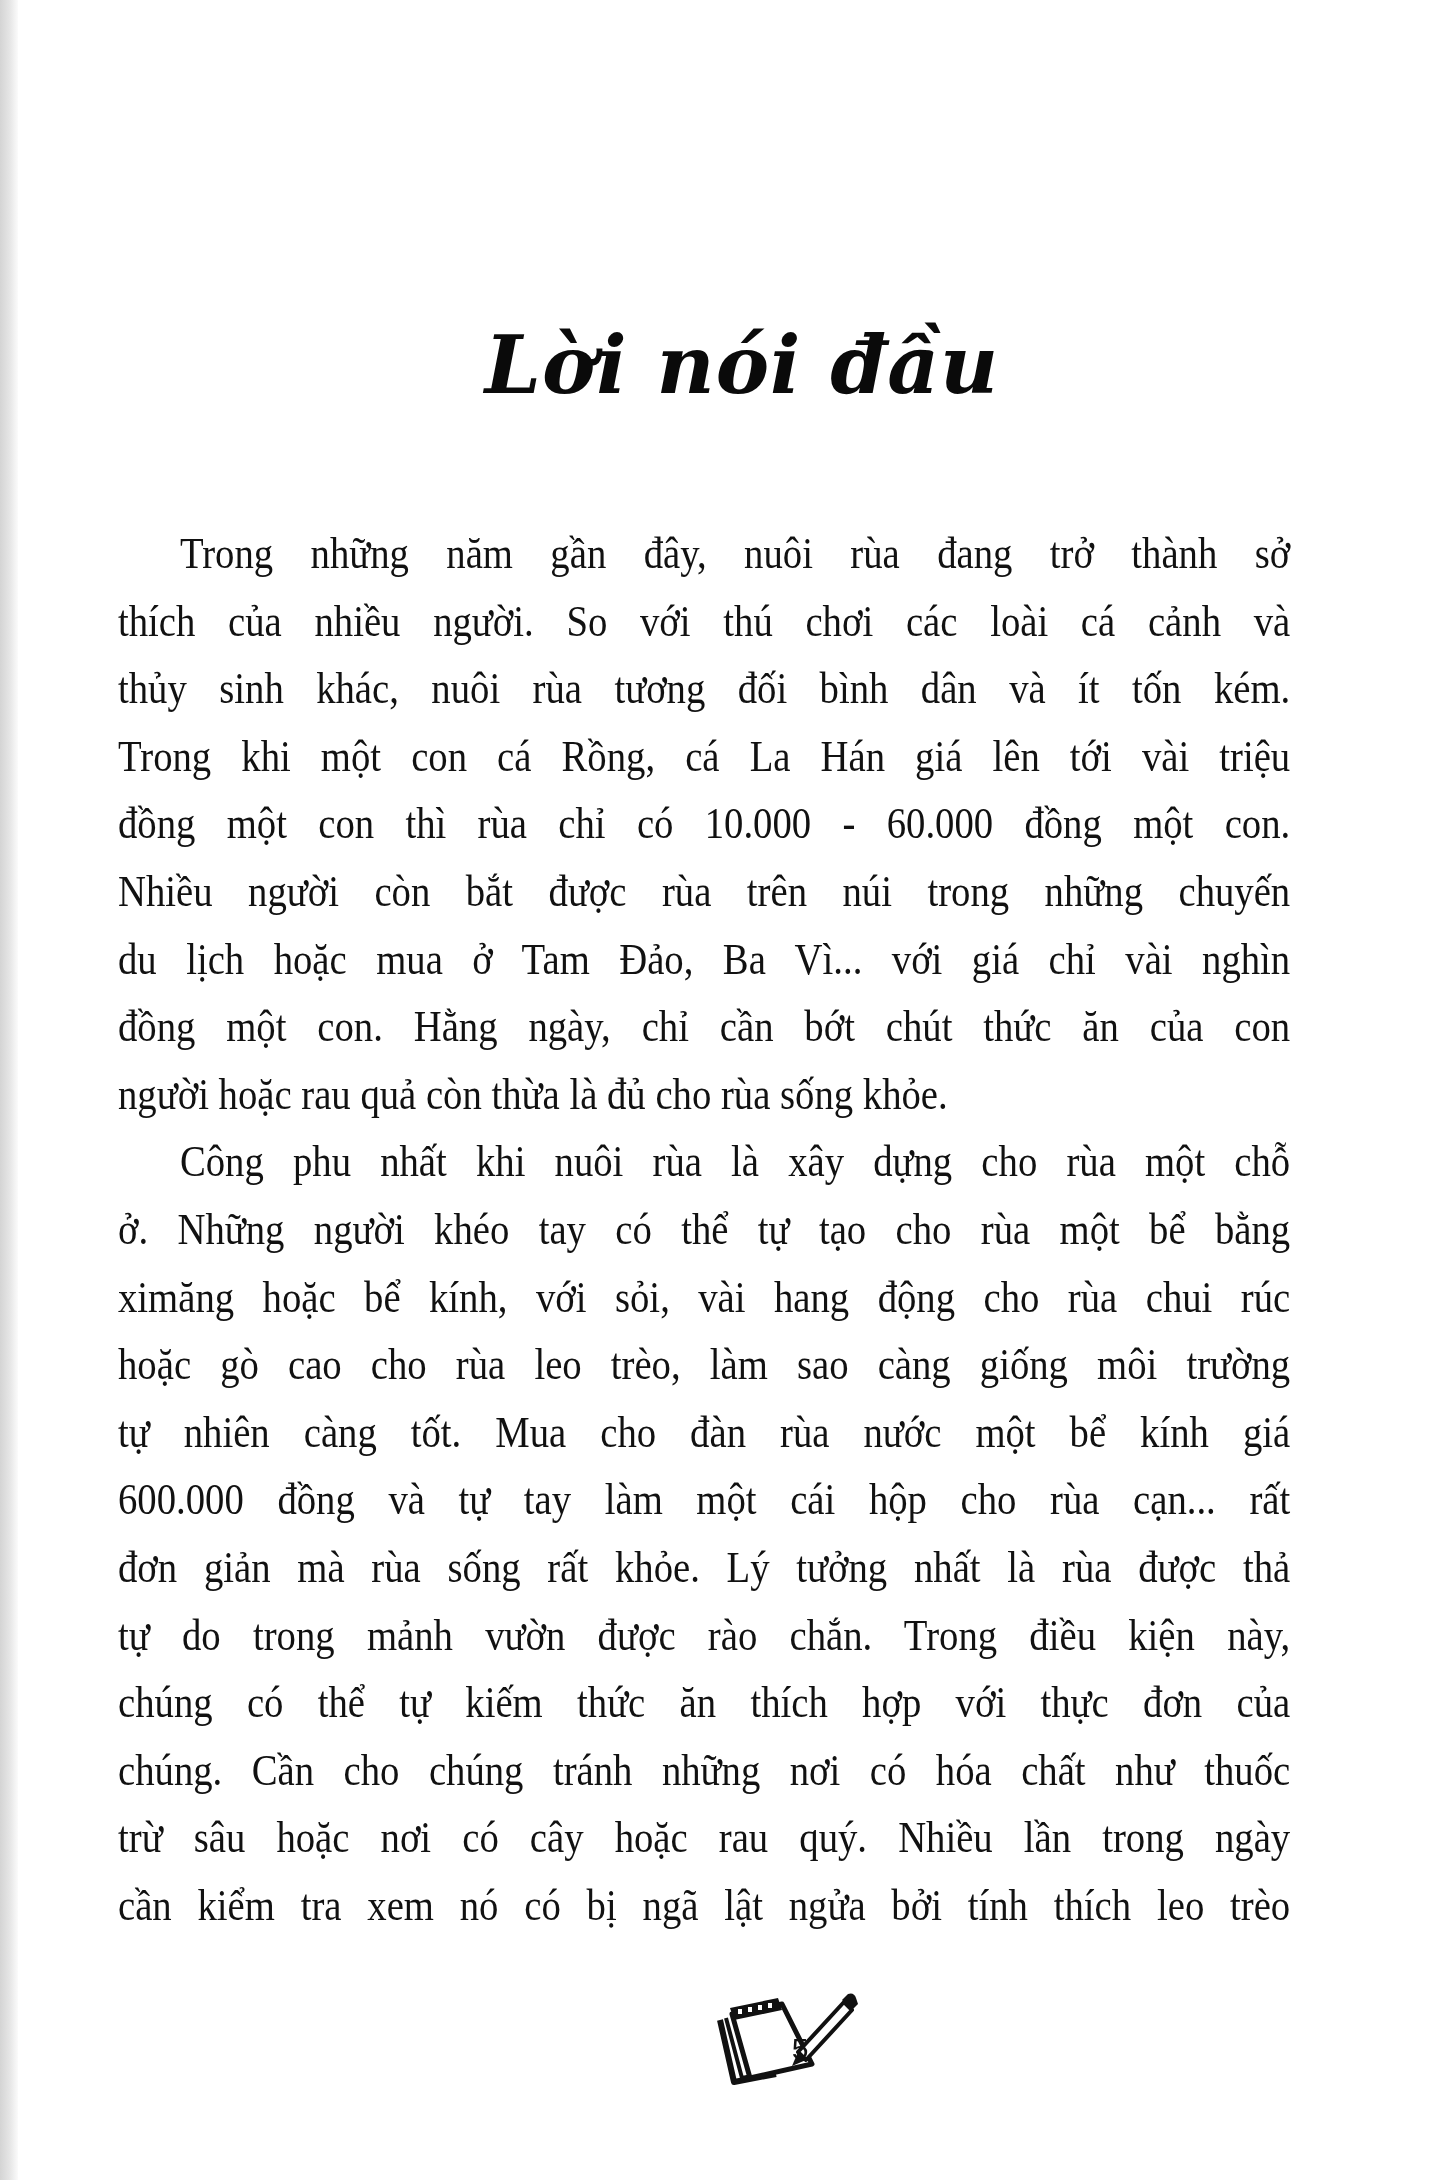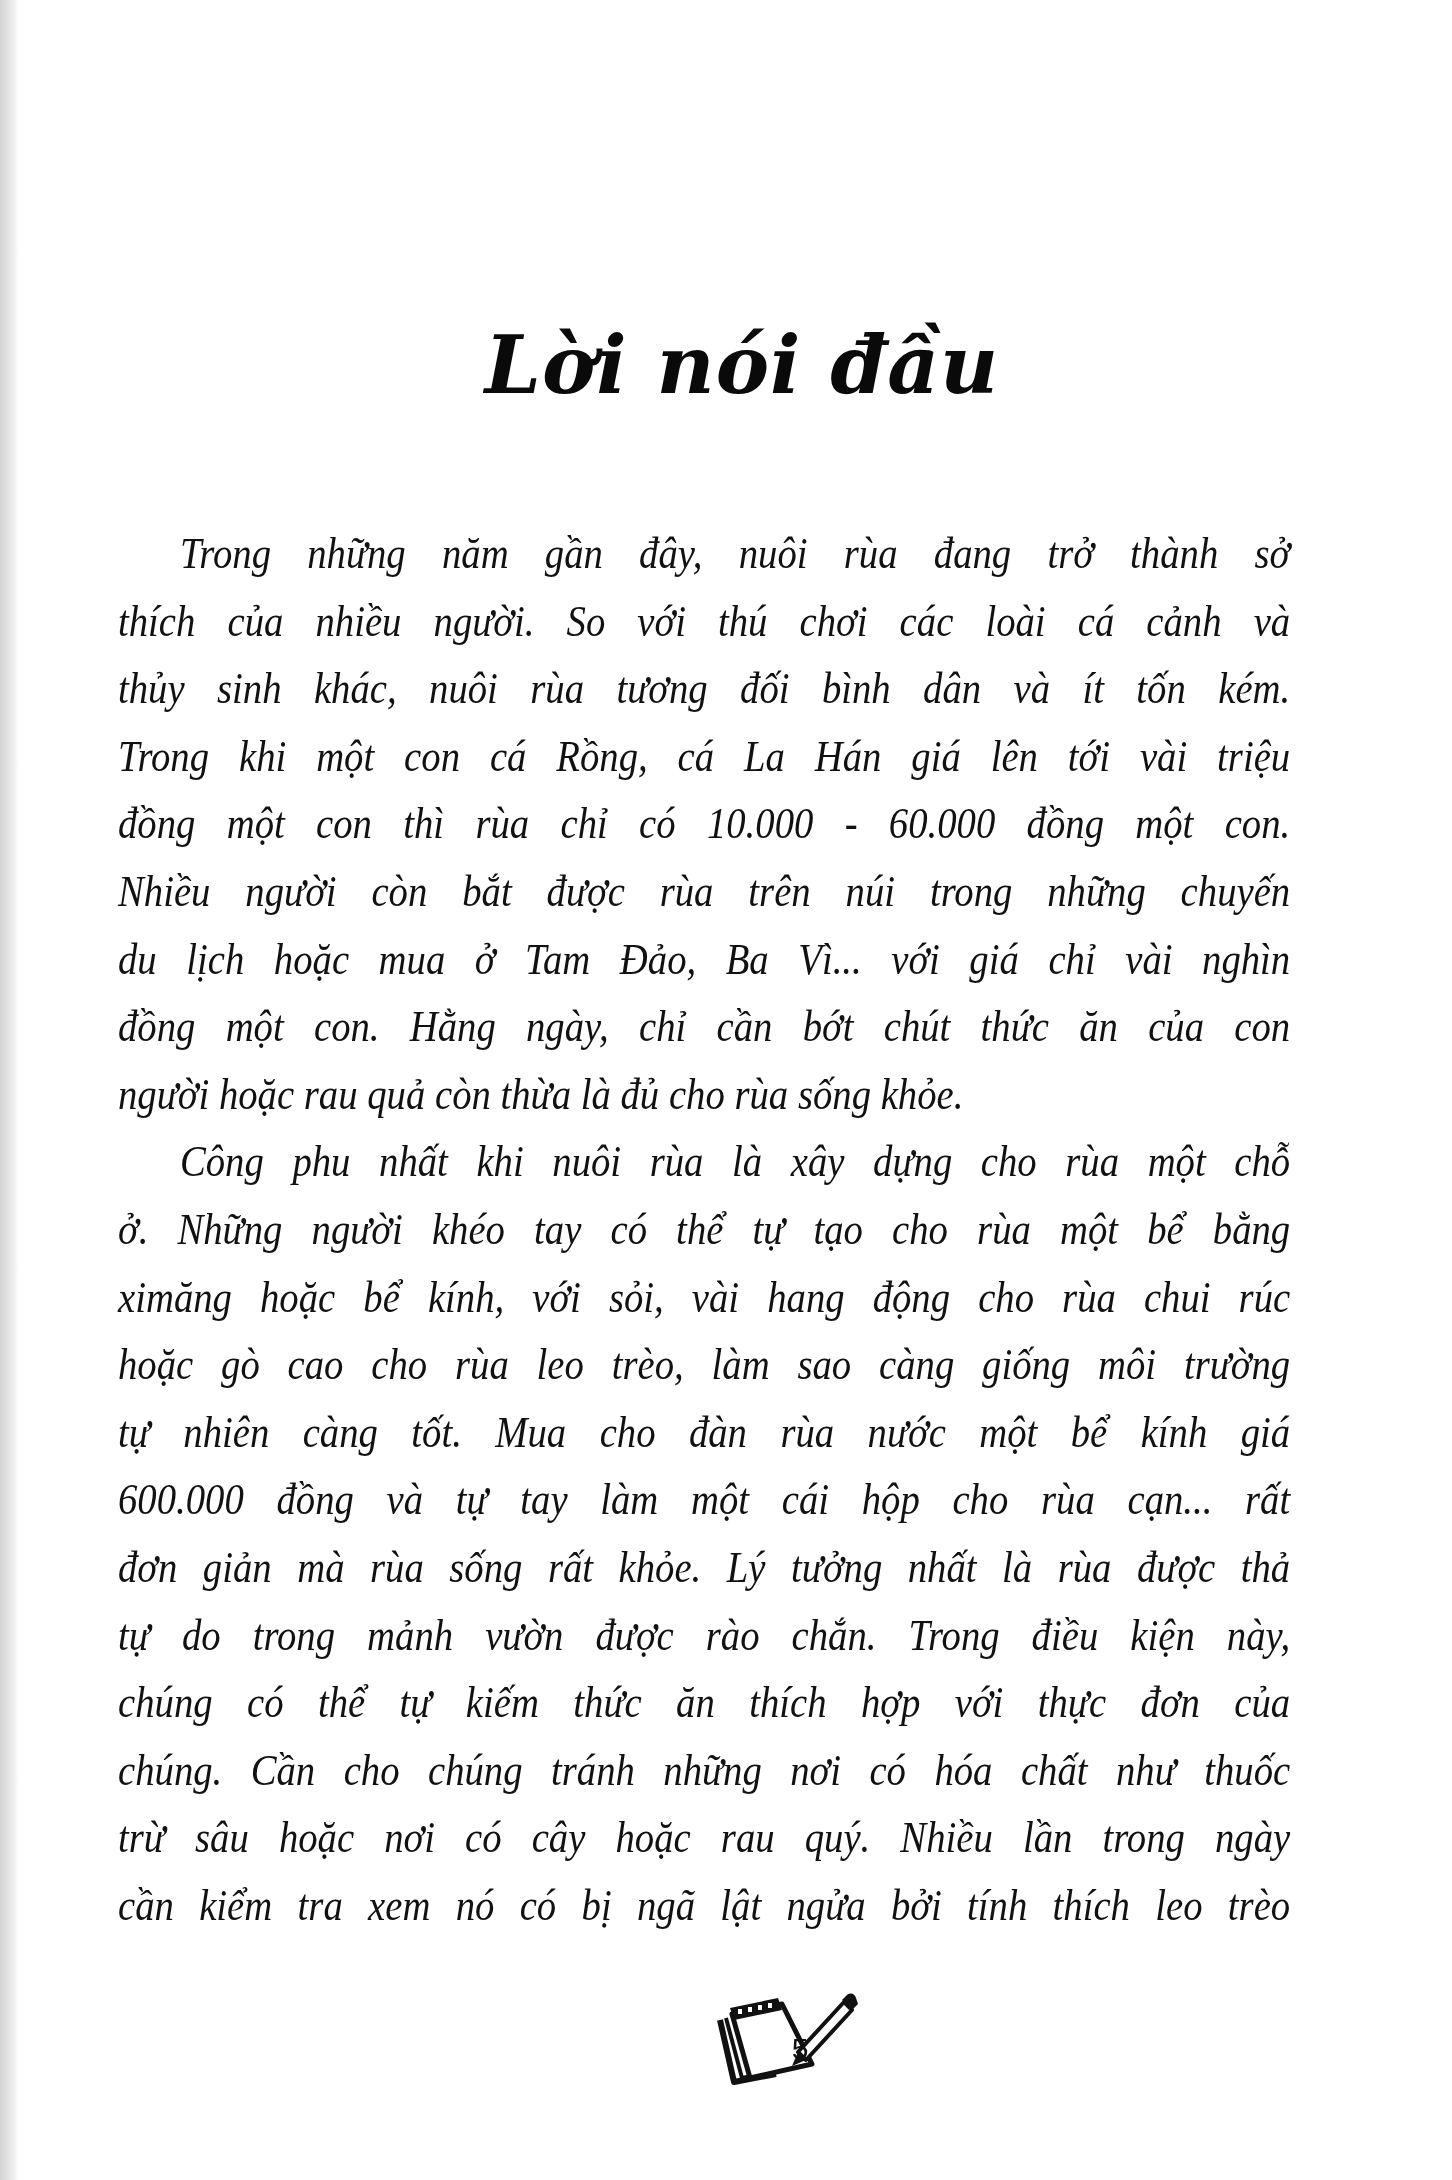--- a/index.html
+++ b/index.html
@@ -11,21 +11,21 @@
       position: absolute; left: 0; top: 0; width: 18px; height: 2180px;
       background: linear-gradient(to right, #d4d4d4 0%, #e6e6e6 55%, #fbfbfb 100%);
     }
     .title {
       position: absolute; left: 0; width: 1452px; top: 302px; text-align: center;
       font-family: "DejaVu Serif", serif; font-style: italic; font-weight: bold;
       font-size: 80px; color: #0a0a0a; letter-spacing: 1px; margin: 16px;
     }
     .body-text {
       position: absolute; left: 118px; top: 520px; width: 1172px;
-      font-family: "Liberation Serif", serif; font-style: italic;
+      font-family: "Liberation Serif", serif; 
       font-size: 45px; line-height: 67.6px; color: #111111;
     }
     .line {
       display: block; white-space: nowrap; text-align: justify; text-align-last: justify;
       transform: scaleX(0.86); transform-origin: left center; width: 116.3%;
     }
     .line.indent { padding-left: 72px; box-sizing: border-box; }
     .line.last { text-align-last: left; }
     .page-mark {
       position: absolute; left: 712px; top: 1978px; width: 150px; height: 120px;

